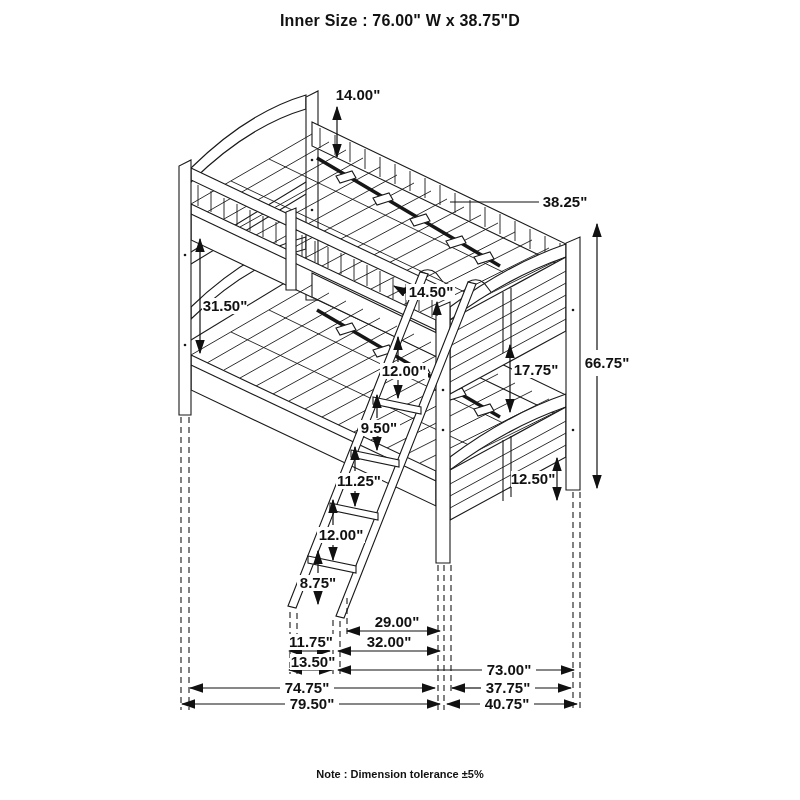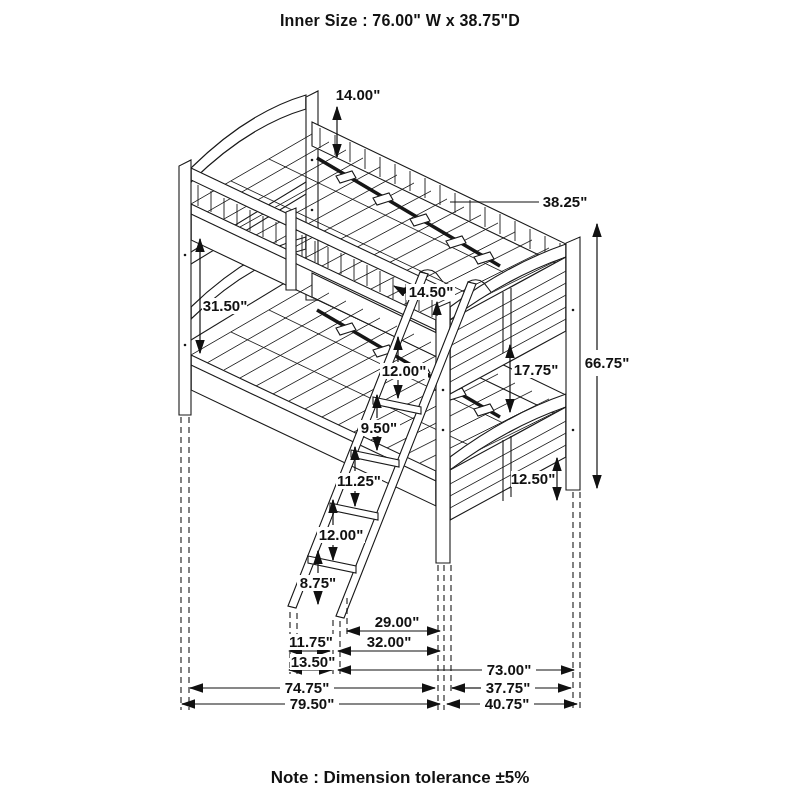--- a/index.html
+++ b/index.html
@@ -1,21 +1,21 @@
 <!DOCTYPE html>
 <html><head>
 <meta charset="utf-8">
 <style>
   html,body{margin:0;padding:0;background:#fff;}
   .page{position:relative;width:800px;height:800px;background:#fff;overflow:hidden;
         font-family:"Liberation Sans",sans-serif;}
   .title,.note{position:absolute;left:0;width:100%;text-align:center;
         font-weight:bold;color:#111;}
   .title{top:12px;font-size:16px;letter-spacing:.2px;}
-  .note{top:768px;font-size:17px;text-align:center;}
+  .note{top:768px;font-size:11px;text-align:center;}
   svg{position:absolute;left:0;top:0;}
   .ln{fill:none;stroke:#1a1a1a;stroke-width:1.1;}
   .wq{fill:#ffffff;stroke:#1a1a1a;stroke-width:1.1;}
   .thin{fill:none;stroke:#1a1a1a;stroke-width:0.9;}
   .bar{fill:none;stroke:#161616;stroke-width:3.5;}
   .dash{fill:none;stroke:#1a1a1a;stroke-width:1.1;stroke-dasharray:6 4;}
   .dim{fill:none;stroke:#111;stroke-width:1.2;}
   .masks rect{fill:#fff;}
   .dimtext text{fill:#111;font-family:"Liberation Sans",sans-serif;
         font-size:15px;font-weight:bold;text-anchor:middle;dominant-baseline:middle;}

